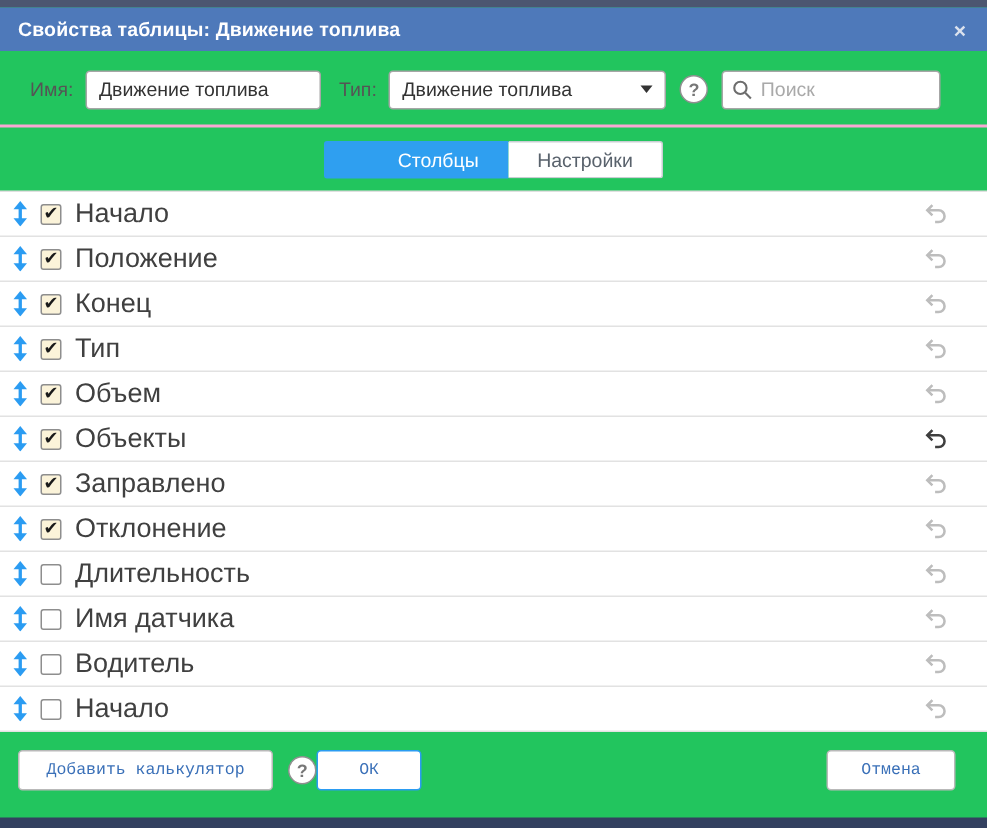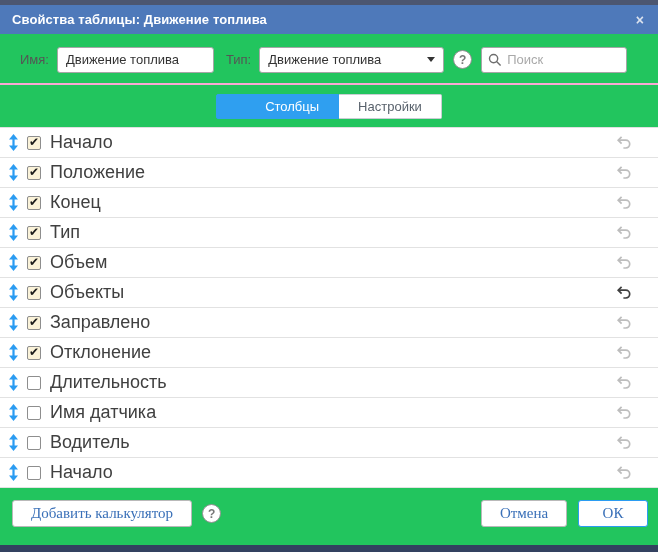--- a/index.html
+++ b/index.html
@@ -55,22 +55,22 @@
               background:#fff; margin-right:9px; position:relative; cursor:pointer; flex:0 0 auto; }
   .checkbox.checked { background:var(--checkbox_checked_bg,#fbf3d9); }
   .checkbox.checked::after { content:"✔"; position:absolute; left:1px; top:-2px;
                              font-size:12px; color:#1a1a1a; }
   .row .label { font-size:18px; color:#404040; }
   .undo { margin-left:auto; color:var(--undo_grey,#bdbdbd); display:inline-flex; cursor:pointer; }
   .undo.active { color:var(--undo_dark,#3f3f3f); }
 
   .footer { height:57px; display:flex; align-items:center; padding:0 10px 6px 12px; flex:1 0 auto; }
   .btn { height:27px; background:#fff; border:1px solid #b9b9b9; border-radius:3px;
-         color:var(--link_blue,#3a70b8); font-size:15px; cursor:pointer;
-         font-family:Liberation Serif, serif; }
+         color:var(--link_blue,#3a70b8); font-size:11px; cursor:pointer;
+         font-family:Liberation Mono, monospace; }
   .btn-add { padding:0 18px; margin-right:10px; }
   .btn-cancel { width:86px; margin-left:auto; margin-right:11px; }
   .btn-ok { width:70px; border:1px solid var(--accent_blue,#2b9cf2); font-weight:normal; }
 </style>
 </head>
 <body>
 
 <div class="dialog">
   <div class="strip-top"></div>
 
@@ -316,18 +316,18 @@
           <path d="M5.6 1.8 L2.2 5.2 L5.6 8.6" fill="none" stroke="currentColor" stroke-width="1.7"></path>
           <path d="M2.6 5.2 H9.8 A3.9 3.9 0 0 1 9.8 13 H7.4" fill="none" stroke="currentColor" stroke-width="1.7"></path>
         </svg>
       </span>
     </div>
   </div>
 
   <div class="footer">
     <button class="btn btn-add">Добавить калькулятор</button>
     <span class="help">?</span>
+    <button class="btn btn-ok">ОК</button>
     <button class="btn btn-cancel">Отмена</button>
-    <button class="btn btn-ok">ОК</button>
   </div>
 
   <div class="strip-bottom"></div>
 </div>
 
 </body></html>

